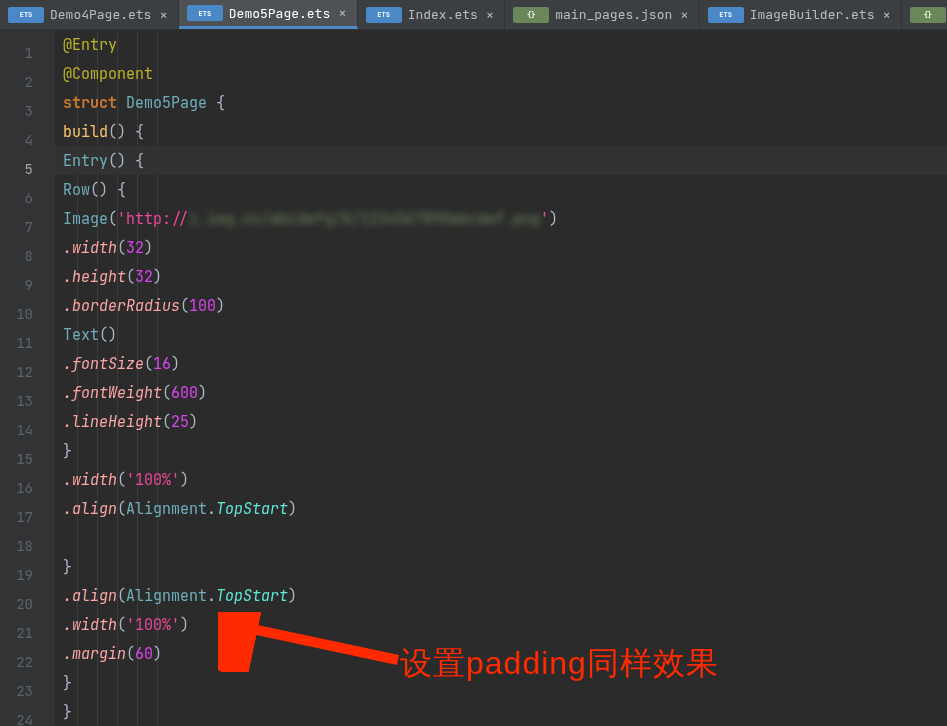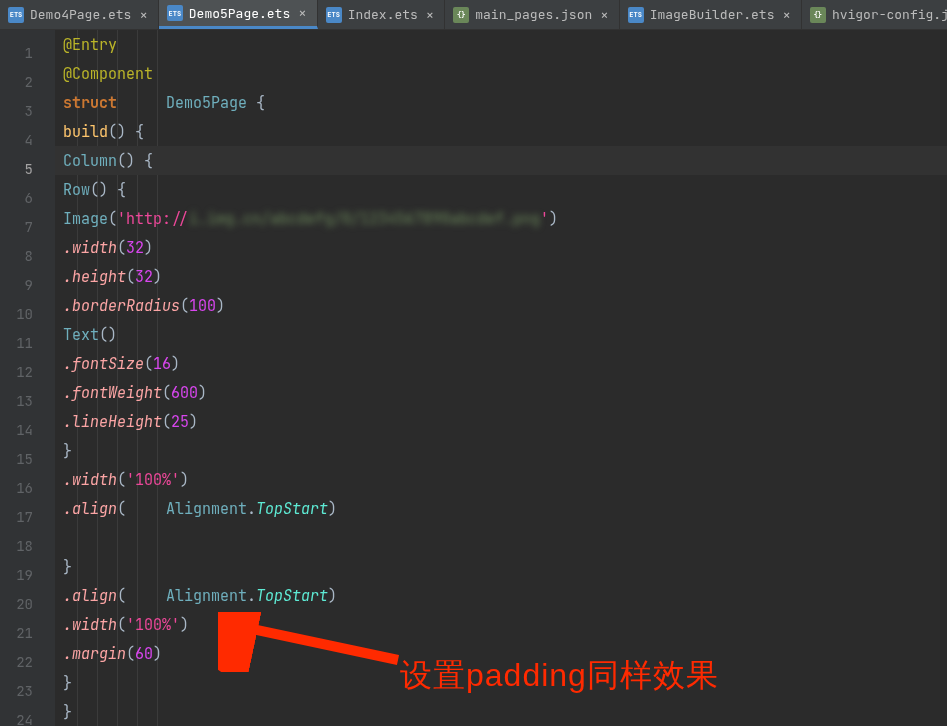--- a/index.html
+++ b/index.html
@@ -32,21 +32,21 @@
     font-size: 13px;
     border-right: 1px solid #323232;
   }
   .tab.active {
     background: #4e5254;
     color: #ffffff;
     border-bottom: 3px solid #4a88c7;
     padding-bottom: 0;
   }
   .tab .file-icon {
-    width: 16px; height: 16px;
+    width: 36px; height: 16px;
     display: inline-flex; align-items: center; justify-content: center;
     font-size: 7px;
     font-weight: bold;
     color: white;
     border-radius: 2px;
   }
   .ets-icon { background: #4a88c7; }
   .json-icon { background: #6a8759; }
   .close-icon {
     color: #bbbbbb;
@@ -93,34 +93,34 @@
     position: absolute;
     top: 0; bottom: 0;
     border-left: 1px solid #3b3b3b;
   }
   .g1 { left: 22px; } .g2 { left: 42px; } .g3 { left: 62px; }
   .g4 { left: 82px; } .g5 { left: 102px; }
 
   
   .deco   { color: #bbb529; } 
   .kw     { color: #cc7832; font-weight: bold; }
-  .type   { color: #6fafbd; margin-left: 40px; }
+  .type   { color: #6fafbd; }
   .fn     { color: #ffc66d; }
   .comp   { color: #6fafbd; }
   .method { color: #fca5a5; font-style: italic; }
   .str    { color: #ec4899; }
   .num    { color: #d946ef; }
   .paren  { color: #a9b7c6; }
   .enum   { color: #5eead4; font-style: italic; }
   .blurred { filter: blur(3px); color:#6a8759; }
 
   .annotation {
     position: absolute;
     left: 400px;
-    bottom: 28px;
+    bottom: 40px;
     color: #ff2a00;
     font-size: 32px;
     font-family: "PingFang SC","Microsoft YaHei", sans-serif;
     letter-spacing: 1px;
     pointer-events: none;
   }
   .arrow {
     position: absolute;
     left: 218px;
     bottom: 54px;
@@ -194,21 +194,21 @@
     <div class="guide g1"></div>
     <div class="guide g2"></div>
     <div class="guide g3"></div>
     <div class="guide g4"></div>
     <div class="guide g5"></div>
 
     <div class="code-line"><span class="deco">@Entry</span></div>
     <div class="code-line"><span class="deco">@Component</span></div>
     <div class="code-line"><span class="kw">struct </span><span class="type">Demo5Page</span><span class="paren"> {</span></div>
     <div class="code-line">  <span class="fn">build</span><span class="paren">() {</span></div>
-    <div class="code-line current-row">    <span class="comp">Column</span><span class="paren">() {</span></div>
+    <div class="code-line current-row">    <span class="comp">Entry</span><span class="paren">() {</span></div>
     <div class="code-line">      <span class="comp">Row</span><span class="paren">() {</span></div>
     <div class="code-line">        <span class="comp">Image</span><span class="paren">(</span><span class="str">'http://</span><span class="str blurred">i.img.cn/abcdefg/0/1234567890abcdef.png</span><span class="str">'</span><span class="paren">)</span></div>
     <div class="code-line">          <span class="method">.width</span><span class="paren">(</span><span class="num">32</span><span class="paren">)</span></div>
     <div class="code-line">          <span class="method">.height</span><span class="paren">(</span><span class="num">32</span><span class="paren">)</span></div>
     <div class="code-line">          <span class="method">.borderRadius</span><span class="paren">(</span><span class="num">100</span><span class="paren">)</span></div>
     <div class="code-line">        <span class="comp">Text</span><span class="paren">(</span><span class="paren">)</span></div>
     <div class="code-line">          <span class="method">.fontSize</span><span class="paren">(</span><span class="num">16</span><span class="paren">)</span></div>
     <div class="code-line">          <span class="method">.fontWeight</span><span class="paren">(</span><span class="num">600</span><span class="paren">)</span></div>
     <div class="code-line">          <span class="method">.lineHeight</span><span class="paren">(</span><span class="num">25</span><span class="paren">)</span></div>
     <div class="code-line">      <span class="paren">}</span></div>

